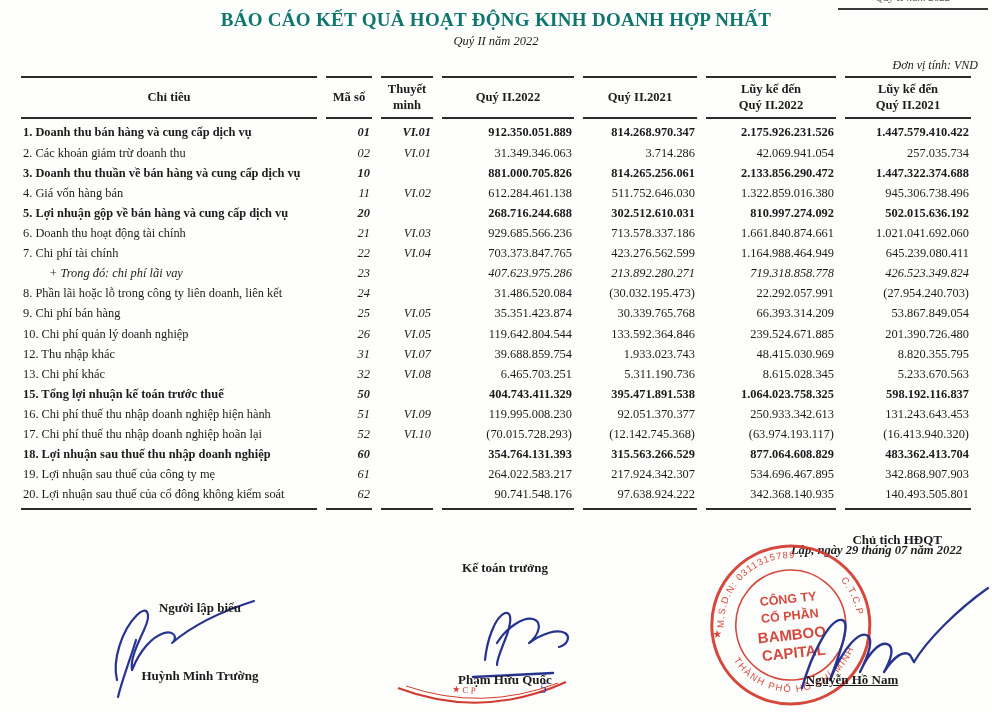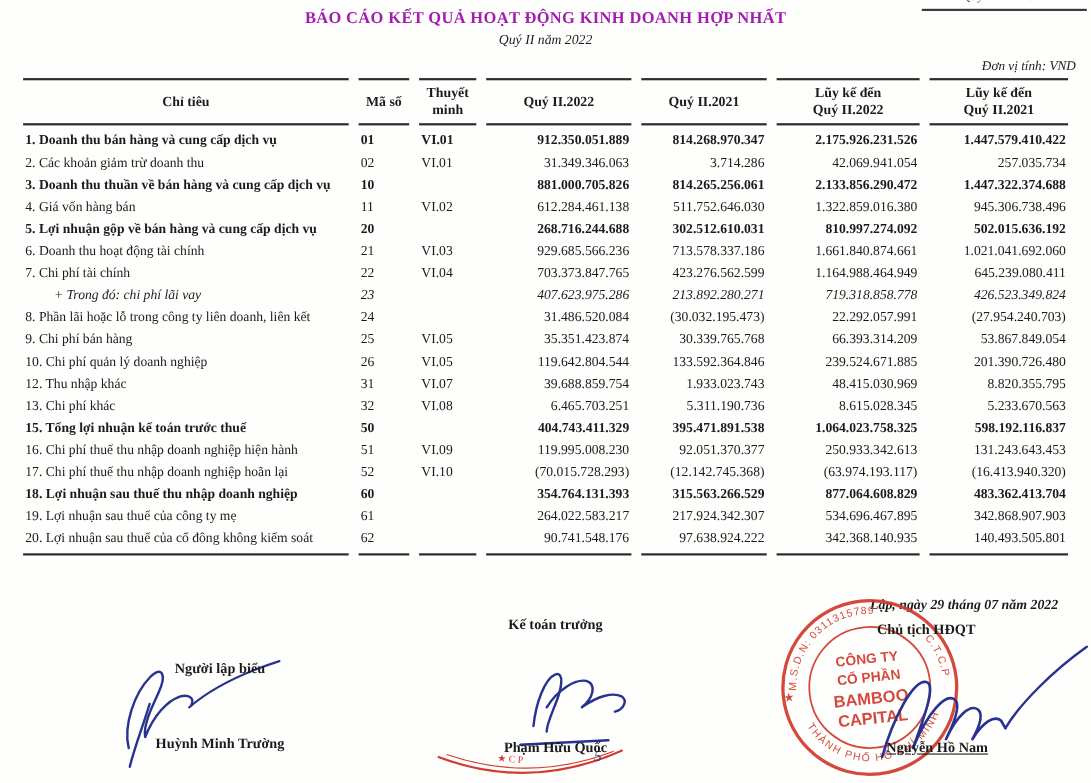--- a/index.html
+++ b/index.html
@@ -7,50 +7,50 @@
     width:992px;height:712px;position:relative;overflow:hidden;
     background:#fefefd;color:#1b1b1b;
     font-family:"Liberation Serif", serif;
   }
   .corner-fragment{
     position:absolute;top:0;right:4px;width:150px;height:8px;overflow:hidden;
     border-bottom:2px solid #3a3a3a;
   }
   .corner-fragment span{display:block;margin-top:-9px;font-style:italic;font-size:11px;color:#555;text-align:center;}
   .doc-title{
-    text-align:center;font-weight:bold;font-size:15px;letter-spacing:.3px;
-    margin-top:9px;color:#a21caf;
+    text-align:center;font-weight:bold;font-size:19px;letter-spacing:.3px;
+    margin-top:9px;color:#0f766e;
   }
   .doc-subtitle{text-align:center;font-style:italic;font-size:12.5px;margin-top:3px;}
   .unit-note{text-align:right;font-style:italic;font-size:12px;padding-right:14px;margin-top:9px;}
   table.report{
     border-collapse:separate;border-spacing:9px 0;table-layout:fixed;
     width:968px;margin:3px 0 0 12px;font-size:12.4px;
   }
   table.report thead th{
     border-top:2.2px solid #2b2b2b;border-bottom:2.2px solid #2b2b2b;
     font-weight:bold;padding:4px 2px;text-align:center;white-space:pre-line;
     line-height:1.25;vertical-align:middle;font-size:12.6px;
   }
   table.report tbody td{padding:1px 2px;line-height:1.46;vertical-align:top;}
   table.report tbody tr:first-child td{padding-top:4px;}
   table.report tbody tr:last-child td{border-bottom:2.6px solid #2b2b2b;padding-bottom:4px;}
   td.label{text-align:left;padding-left:8px;white-space:nowrap;overflow:hidden;}
-  td.ctr{text-align:left;}
+  td.ctr{text-align:right;font-style:italic;}
   td.num{text-align:right;padding-right:11px;white-space:nowrap;}
   tr.bold{font-weight:bold;}
   tr.italic{font-style:italic;}
   tr.italic td.label{padding-left:28px;}
   .footer-abs{position:absolute;}
   .date-line{top:543px;right:30px;font-style:italic;font-weight:600;font-size:12.6px;}
   .signer-title{font-weight:bold;font-size:13px;text-align:center;z-index:5;}
   .signer-name{font-weight:bold;font-size:13px;text-align:center;z-index:6;}
   .t1{top:560px;left:90px;width:220px;margin-top:40px;}
   .t2{top:560px;left:400px;width:210px;}
-  .t3{top:564px;left:742px;width:200px;}
+  .t3{top:532px;left:742px;width:200px;text-align:right;}
   .n1{top:668px;left:90px;width:220px;}
   .n2{top:672px;left:400px;width:210px;}
   .n3{top:672px;left:752px;width:200px;text-decoration:underline;}
   .sig{position:absolute;z-index:4;}
   .sig path{fill:none;stroke:#27338f;stroke-linecap:round;stroke-linejoin:round;}
   .stamp-wrap{position:absolute;top:540px;left:706px;z-index:3;transform:rotate(-6deg);opacity:.93;}
   .stamp-svg text{font-family:"Liberation Sans",sans-serif;}
   .page-frag{position:absolute;top:678px;left:392px;z-index:2;}
   .page-number{position:absolute;top:681px;left:540px;color:#2c3a8e;font-size:14px;font-style:italic;z-index:3;}
 </style>

